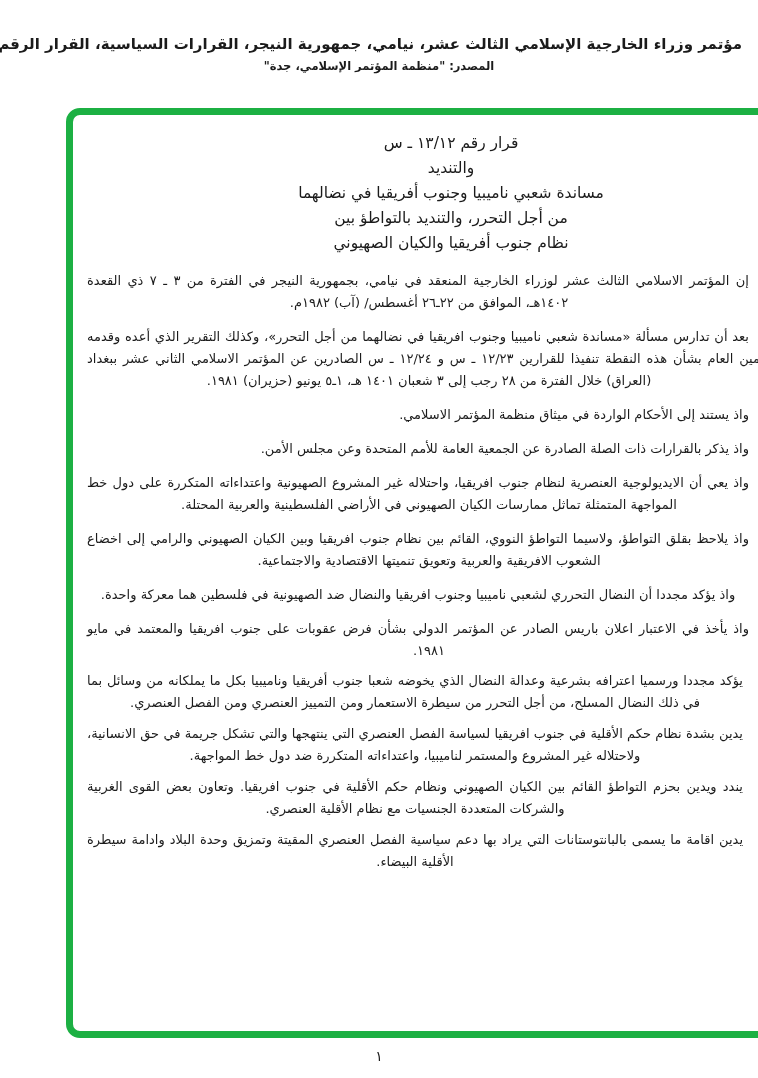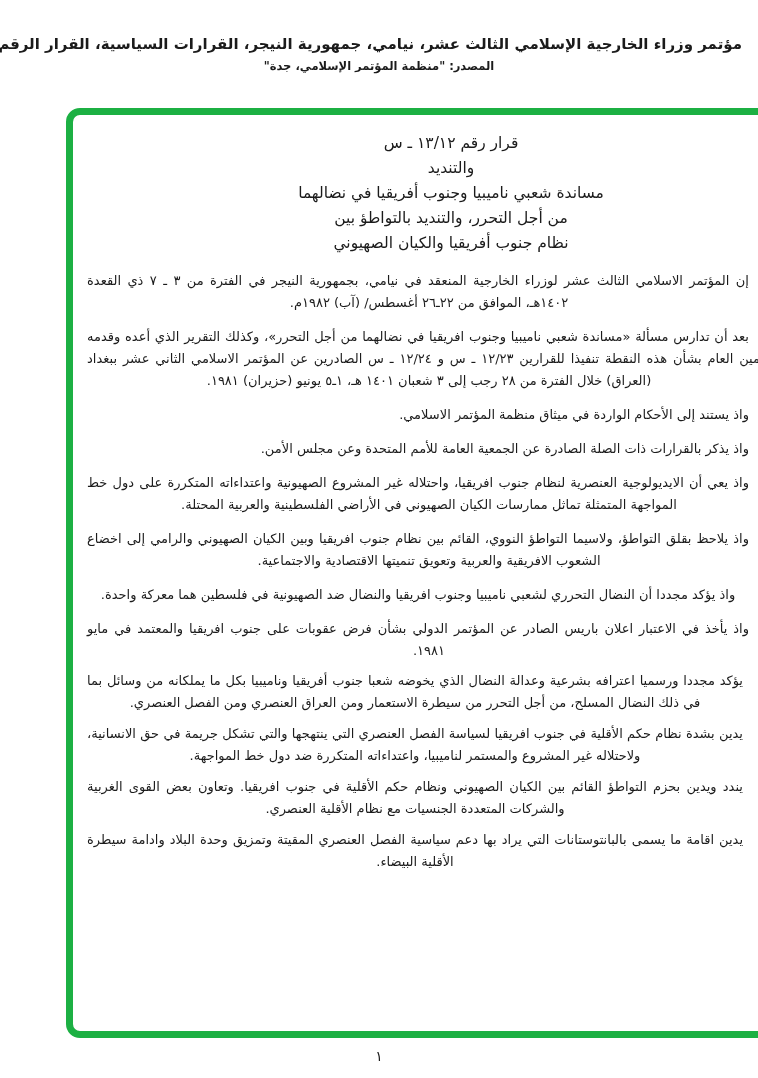--- a/index.html
+++ b/index.html
@@ -140,21 +140,21 @@
 
         <p class="para center-last">واذ يؤكد مجددا أن النضال التحرري لشعبي ناميبيا وجنوب افريقيا والنضال ضد الصهيونية في فلسطين هما معركة واحدة.</p>
 
         <p class="para center-last">واذ يأخذ في الاعتبار اعلان باريس الصادر عن المؤتمر الدولي بشأن فرض عقوبات على جنوب افريقيا والمعتمد في مايو ١٩٨١.</p>
       </div>
 
     <div class="items">
 
         <div class="item center-last">
           <span class="item-num">١ـ</span>
-          <p class="item-text">يؤكد مجددا ورسميا اعترافه بشرعية وعدالة النضال الذي يخوضه شعبا جنوب أفريقيا وناميبيا بكل ما يملكانه من وسائل بما في ذلك النضال المسلح، من أجل التحرر من سيطرة الاستعمار ومن العراق العنصري ومن الفصل العنصري.</p>
+          <p class="item-text">يؤكد مجددا ورسميا اعترافه بشرعية وعدالة النضال الذي يخوضه شعبا جنوب أفريقيا وناميبيا بكل ما يملكانه من وسائل بما في ذلك النضال المسلح، من أجل التحرر من سيطرة الاستعمار ومن التمييز العنصري ومن الفصل العنصري.</p>
         </div>
 
         <div class="item center-last">
           <span class="item-num">٢ـ</span>
           <p class="item-text">يدين بشدة نظام حكم الأقلية في جنوب افريقيا لسياسة الفصل العنصري التي ينتهجها والتي تشكل جريمة في حق الانسانية، ولاحتلاله غير المشروع والمستمر لناميبيا، واعتداءاته المتكررة ضد دول خط المواجهة.</p>
         </div>
 
         <div class="item center-last">
           <span class="item-num">٣ـ</span>
           <p class="item-text">يندد ويدين بحزم التواطؤ القائم بين الكيان الصهيوني ونظام حكم الأقلية في جنوب افريقيا. وتعاون بعض القوى الغربية والشركات المتعددة الجنسيات مع نظام الأقلية العنصري.</p>

